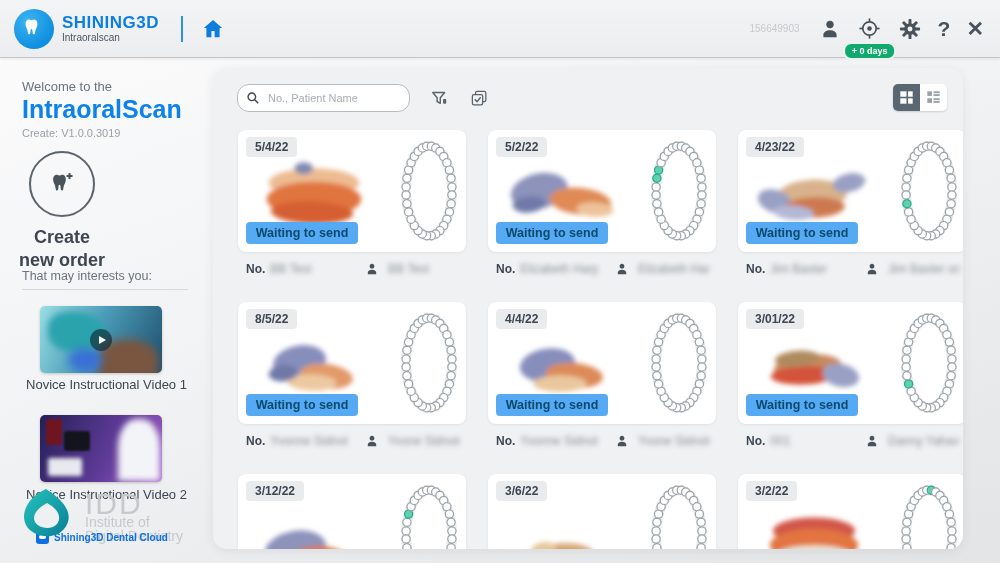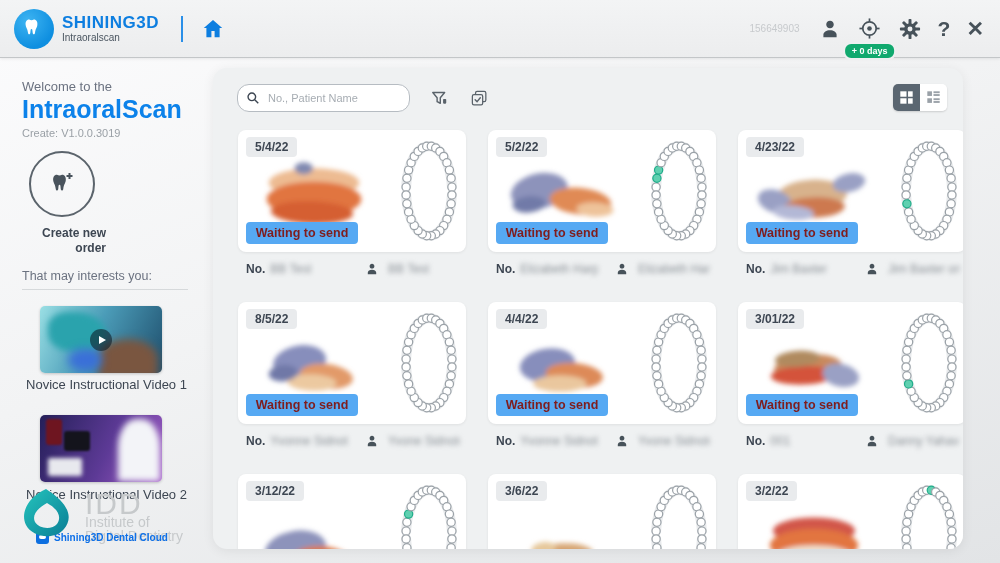--- a/index.html
+++ b/index.html
@@ -31,21 +31,21 @@
     padding:2px 7px;border-radius:8px;white-space:nowrap;border:2px solid #eef0f1}
   
   .sidebar{position:absolute;left:0;top:57px;width:213px;height:506px}
   .welcome{position:absolute;left:22px;top:22px;font-size:13px;color:#6b7280}
   .app-title{position:absolute;left:22px;top:38px;font-size:25px;font-weight:bold;color:#0c82ea}
   .version{position:absolute;left:22px;top:70px;font-size:11px;color:#9aa0a6}
   .circle-btns{position:absolute;left:18px;top:94px;display:flex;gap:14px}
   .cbtn{width:88px;display:flex;flex-direction:column;align-items:center;cursor:pointer}
   .cbtn .ring{width:62px;height:62px;border-radius:50%;border:2px solid #5b646c;
     display:flex;align-items:center;justify-content:center;background:transparent}
-  .cbtn .clabel{margin-top:9px;font-size:12px;font-weight:bold;color:#3d4652;text-align:right;line-height:1.25}
+  .cbtn .clabel{margin-top:9px;font-size:18px;font-weight:bold;color:#3d4652;text-align:center;line-height:1.25}
   .interests{position:absolute;left:22px;top:212px;font-size:12.5px;color:#6b7280}
   .interests-hr{position:absolute;left:22px;top:232px;width:166px;height:1px;background:#d6d9db}
   .vthumb{position:absolute;left:40px;width:122px;height:67px;border-radius:5px;overflow:hidden;cursor:pointer;box-shadow:0 1px 3px rgba(0,0,0,.2)}
   .vthumb.v1{top:249px;background:linear-gradient(115deg,#9adfe4 0%,#4b9cb8 45%,#1f4f6d 100%)}
   .vthumb.v2{top:358px;background:linear-gradient(115deg,#241f58 0%,#5d3a96 55%,#a45fc9 100%)}
   .vlabel{position:absolute;width:213px;text-align:center;font-size:13px;color:#3d4652}
   .vlabel.l1{top:320px}
   .vlabel.l2{top:430px}
   .play{position:absolute;left:50%;top:50%;width:22px;height:22px;transform:translate(-50%,-50%);
     background:rgba(10,20,30,.55);border-radius:50%;display:flex;align-items:center;justify-content:center}
@@ -81,21 +81,21 @@
   .vt-list{background:#fff}
   .grid{position:absolute;left:25px;top:62px;display:grid;grid-template-columns:repeat(3,228px);column-gap:22px;row-gap:24px}
   .cell{width:228px;height:148px;position:relative}
   .card{position:absolute;left:0;top:0;width:228px;height:122px;background:#fff;border-radius:8px;
     box-shadow:0 1px 3px rgba(0,0,0,.07);cursor:pointer}
   .chip{position:absolute;left:8px;top:7px;background:#e9ebed;border-radius:4px;
     padding:3px 9px;font-size:12px;font-weight:bold;color:#3d4652}
   .scan{position:absolute;left:14px;top:26px;width:124px;height:72px}
   .chart{position:absolute;right:6px;top:8px;width:62px;height:106px}
   .status{position:absolute;left:8px;top:92px;width:112px;height:22px;border:none;border-radius:4px;
-    background:#56a9f3;color:#7f1d1d;font-size:12.5px;font-weight:bold;cursor:pointer;font-family:"Liberation Sans",sans-serif}
+    background:#56a9f3;color:#0c4a6e;font-size:12.5px;font-weight:bold;cursor:pointer;font-family:"Liberation Sans",sans-serif}
   .inforow{position:absolute;left:0;top:130px;width:228px;height:18px;display:flex;align-items:center;font-size:12px}
   .nolab{font-weight:bold;color:#3d4652;margin-left:8px}
   .blurval{color:#8a9096;filter:blur(2.5px);margin-left:5px;white-space:nowrap;max-width:78px;overflow:hidden}
   .person{margin-left:auto;margin-right:4px;width:14px;height:14px;flex:0 0 auto}
   .blurval.p2{margin-right:6px;width:72px;max-width:72px}
 </style>
 </head>
 <body>
 
 <svg width="0" height="0" style="position:absolute">

